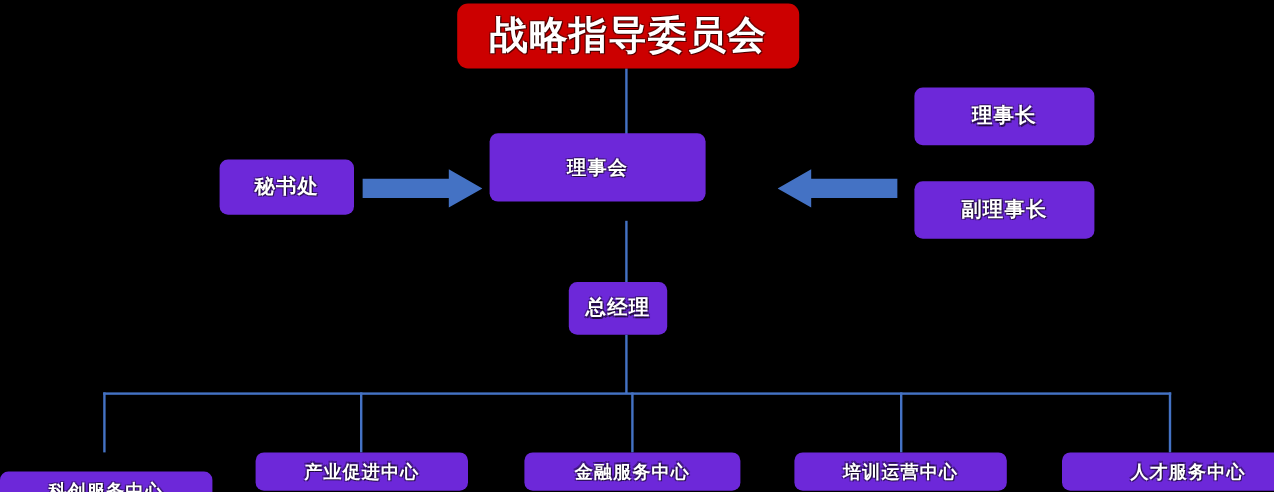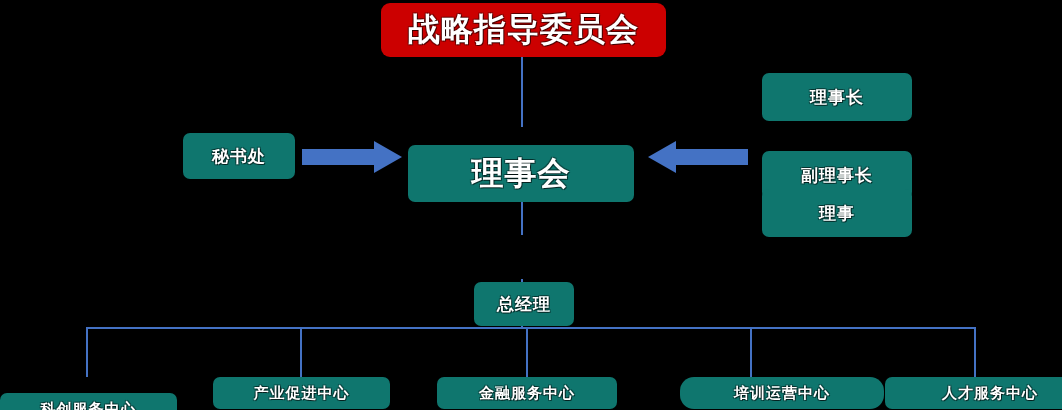--- a/index.html
+++ b/index.html
@@ -29,37 +29,37 @@
     text-align: center;
     letter-spacing: 1px;
     text-shadow:
        1px  1px 0 rgba(0,0,0,0.55),
       -1px  1px 0 rgba(0,0,0,0.35),
        1px -1px 0 rgba(0,0,0,0.35),
       -1px -1px 0 rgba(0,0,0,0.35);
     line-height: 1.1;
     white-space: nowrap;
   }
-  .node-blue   { background: #0f766e; }
+  .node-blue   { background: #6d28d9; }
   .node-red    { background: #CC0000; border-radius: 9px; }
 
   
   .n-committee { left: 381px; top: 3px;   width: 285px; height: 54px; font-size: 32px; }
-  .n-board     { left: 408px; top: 145px; width: 226px; height: 57px; font-size: 32px; }
+  .n-board     { left: 408px; top: 111px; width: 180px; height: 57px; font-size: 16px; }
   .n-secretariat { left: 183px; top: 133px; width: 112px; height: 46px; font-size: 17px; }
   .n-chairman  { left: 762px; top: 73px;  width: 150px; height: 48px; font-size: 17px; }
   .n-vice      { left: 762px; top: 131px; width: 150px; height: 48px; font-size: 17px; margin-top: 20px; }
   .n-director  { left: 762px; top: 189px; width: 150px; height: 48px; font-size: 17px; }
-  .n-gm        { left: 474px; top: 235px; width: 100px; height: 44px; font-size: 17px; margin-top: 47px; }
+  .n-gm        { left: 474px; top: 235px; width: 82px; height: 44px; font-size: 17px; }
 
   .n-dept { height: 32px; top: 377px; font-size: 15px; }
   .n-dept-1 { left: 0px;   width: 177px; margin-top: 16px; }
   .n-dept-2 { left: 213px; width: 177px; }
   .n-dept-3 { left: 437px; width: 180px; }
-  .n-dept-4 { left: 680px; width: 204px; border-radius: 14px; }
+  .n-dept-4 { left: 662px; width: 177px; }
   .n-dept-5 { left: 885px; width: 210px; }
 
   
   .conn {
     position: absolute;
     background: #4472C4;
   }
   .conn-v { width: 2px; }
   .conn-h { height: 2px; }
 
@@ -105,21 +105,20 @@
   <div class="node node-red n-committee">战略指导委员会</div>
 
   <div class="node node-blue n-board">理事会</div>
 
   <div class="node node-blue n-secretariat">秘书处</div>
 
   <div class="node node-blue n-chairman">理事长</div>
 
   <div class="node node-blue n-vice">副理事长</div>
 
-  <div class="node node-blue n-director">理事</div>
 
   <div class="node node-blue n-gm">总经理</div>
 
   <div class="node node-blue n-dept n-dept-1">科创服务中心</div>
 
   <div class="node node-blue n-dept n-dept-2">产业促进中心</div>
 
   <div class="node node-blue n-dept n-dept-3">金融服务中心</div>
 
   <div class="node node-blue n-dept n-dept-4">培训运营中心</div>

